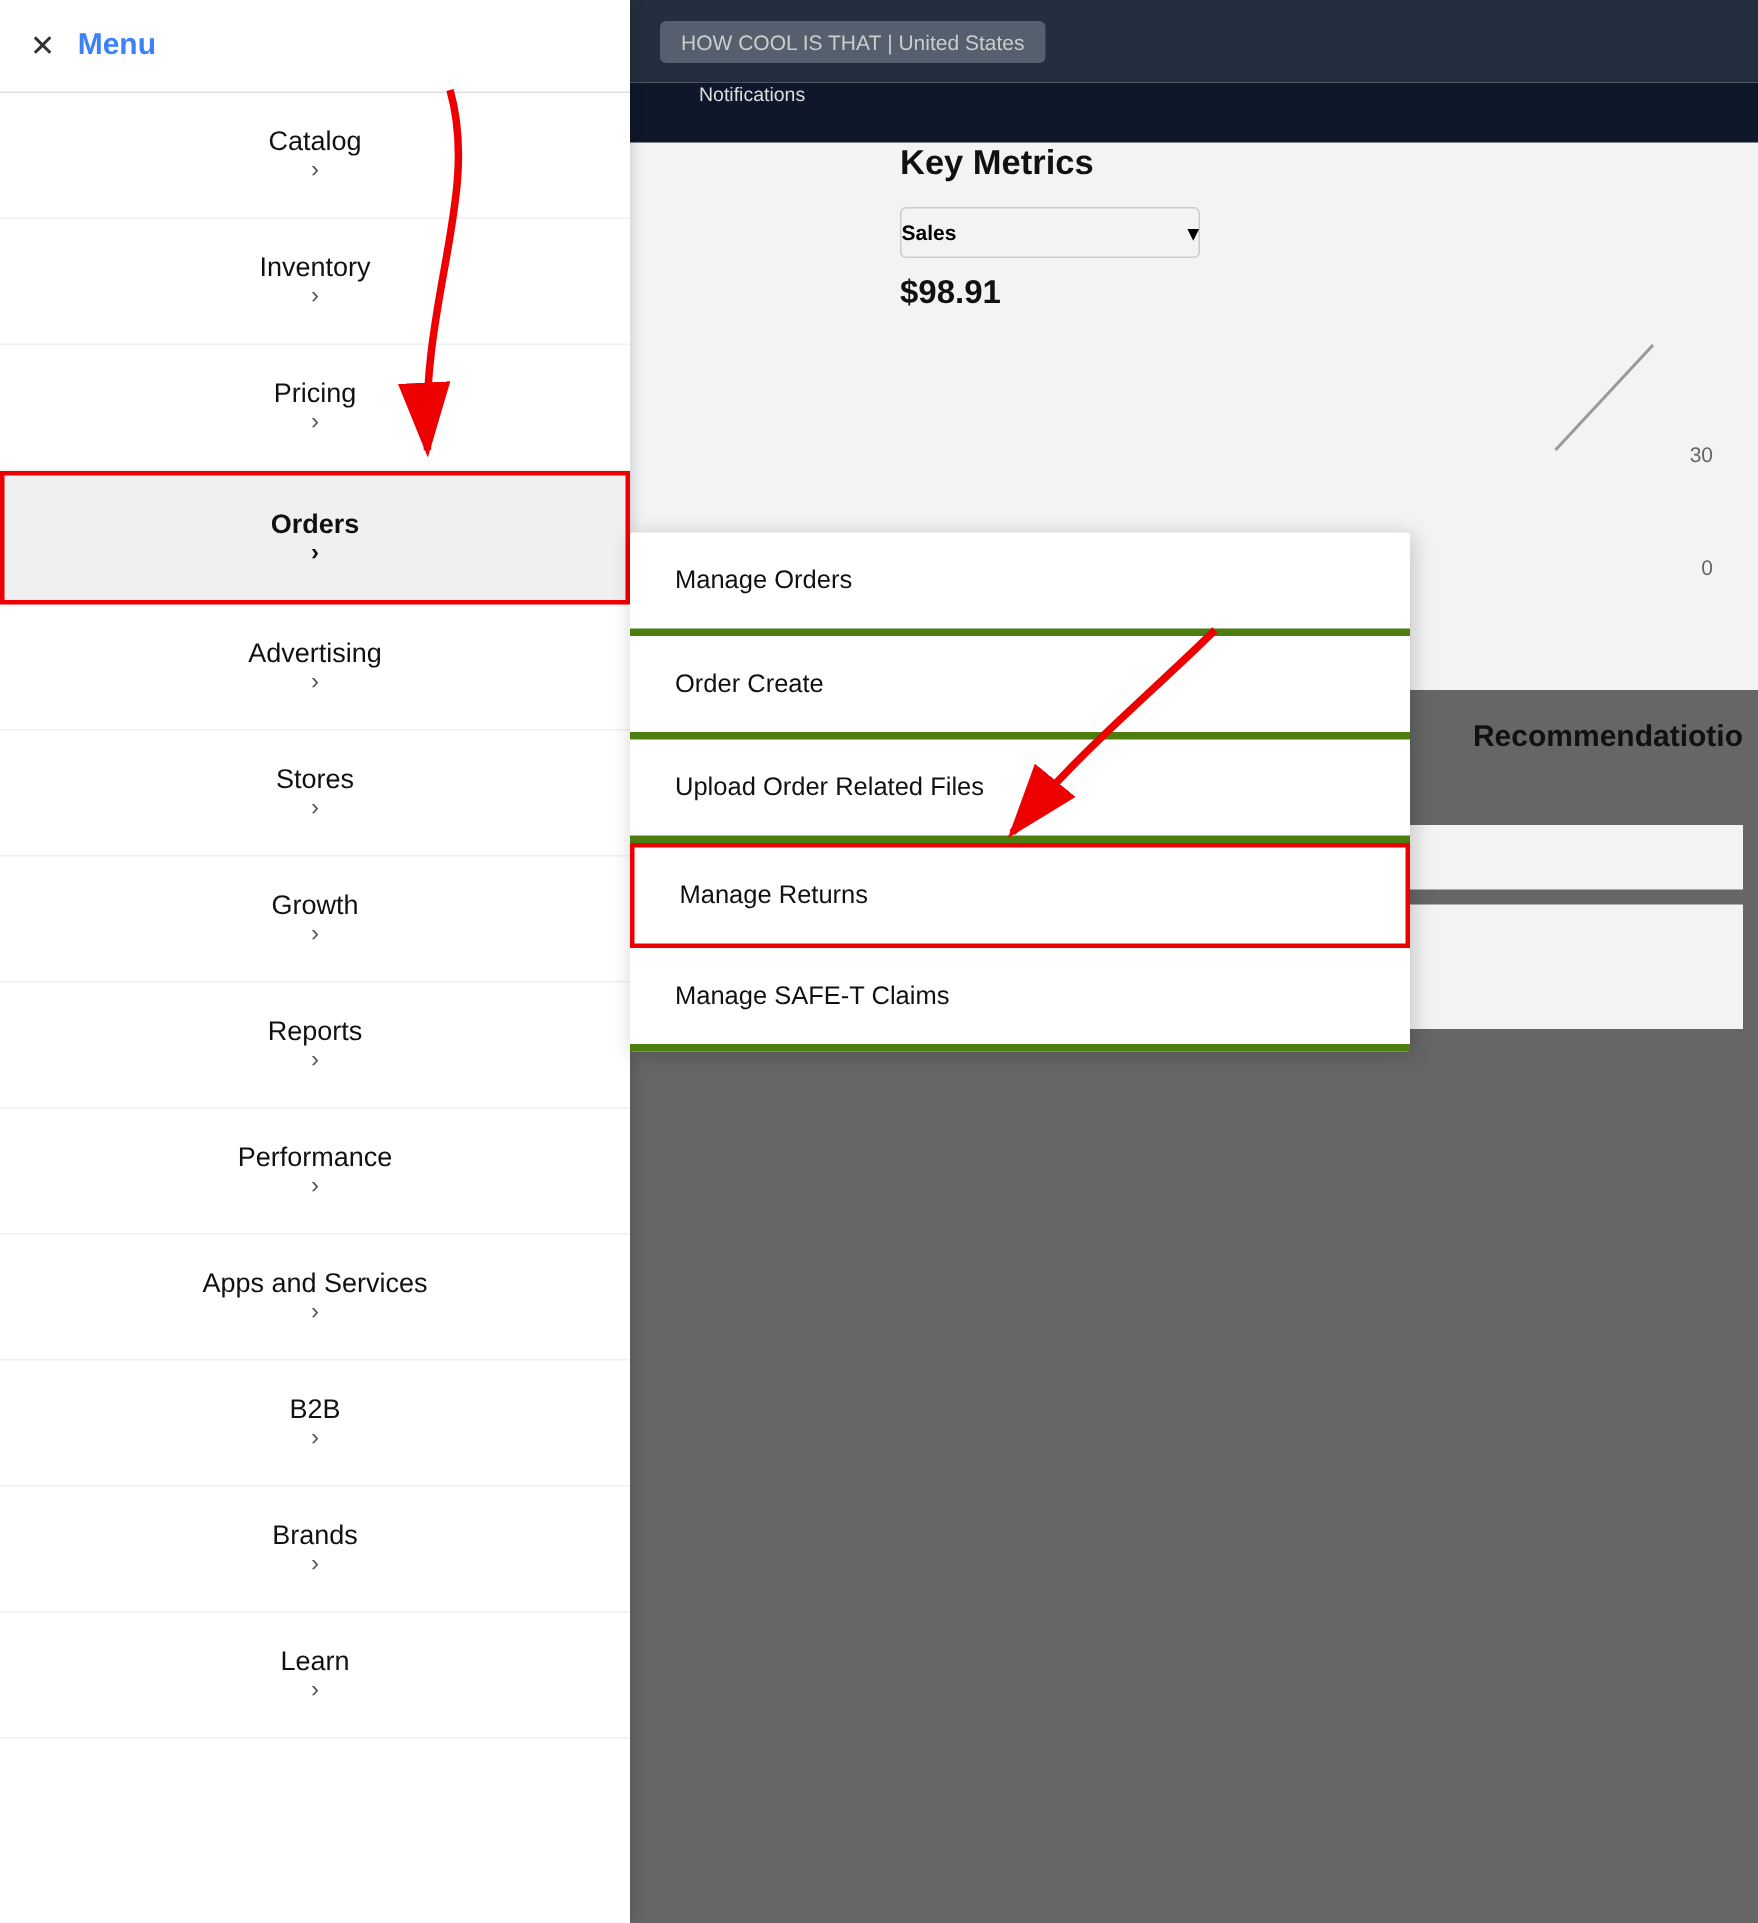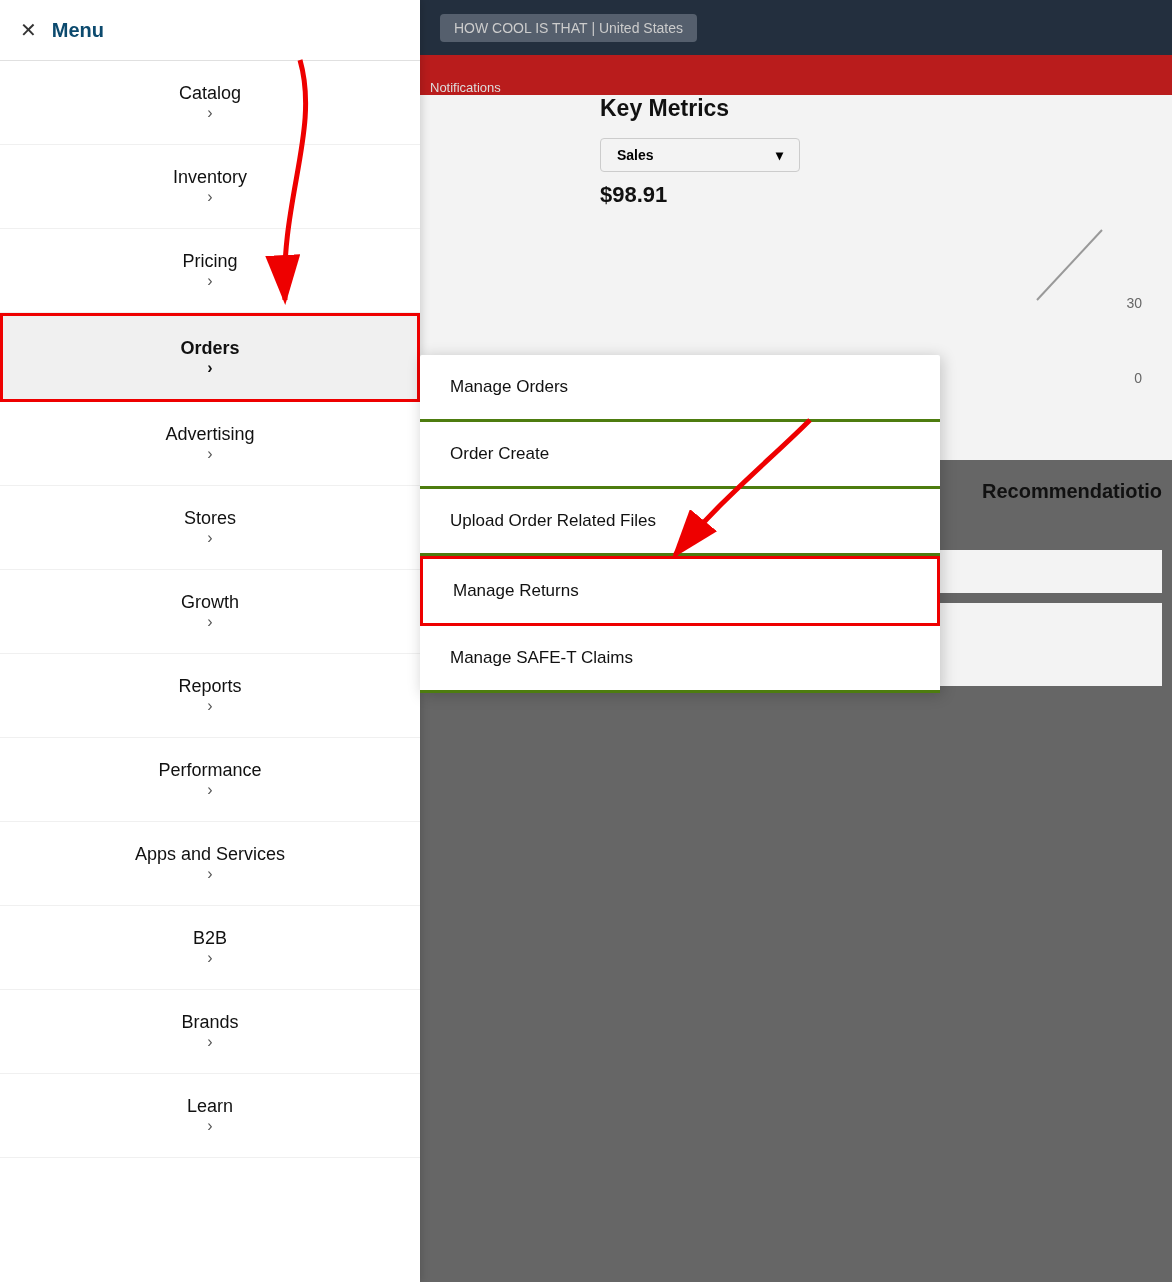--- a/index.html
+++ b/index.html
@@ -38,46 +38,47 @@
       font-weight: bold;
       margin-left: 430px;
     }
 
     .store-badge span {
       font-weight: normal;
       color: #ccc;
     }
 
     .sub-nav {
-      background: #b91c1c;
+      background: #0f172a;
       height: 40px;
       display: flex;
-      align-items: flex-end;
+      align-items: flex-start;
       padding: 0 430px;
+      margin-left: 36px;
     }
 
     .sub-nav-item {
       color: #ddd;
       font-size: 13px;
       margin-right: 20px;
     }
 
     .key-metrics-title {
       font-size: 23px;
       font-weight: bold;
       color: #111;
       margin-bottom: 15px;
     }
 
     .sales-dropdown {
       display: flex;
       align-items: flex-start;
       justify-content: space-between;
       border: 1px solid #ccc;
-      padding: 8px 16px;
+      padding: 8px 0;
       border-radius: 4px;
       width: 200px;
       font-weight: bold;
       font-size: 14px;
       margin-top: 16px;
     }
 
     .sales-value {
       font-size: 22px;
       font-weight: bold;
@@ -107,21 +108,21 @@
       font-size: 20px;
       color: #333;
       margin-right: 15px;
       cursor: pointer;
       font-weight: normal;
     }
 
     .menu-title {
       font-size: 20px;
       font-weight: bold;
-      color: #0c4a6e;
+      color: #3b82f6;
     }
 
     .sidebar-item {
       display: flex;
       align-items: center;
       justify-content: space-between;
       padding: 22px 20px;
       border-bottom: 1px solid #f0f0f0;
       cursor: pointer;
       font-size: 18px;
@@ -151,21 +152,21 @@
       box-shadow: 2px 2px 15px rgba(0,0,0,0.2);
       z-index: 20;
       border-radius: 2px;
     }
 
     .dropdown-item {
       padding: 22px 30px;
       font-size: 17px;
       color: #111;
       cursor: pointer;
-      border-bottom: 3px solid #4d7c0f;
+      border-bottom: 5px solid #4d7c0f;
     }
 
     .dropdown-item.highlighted {
       border: 3px solid #e00;
       font-weight: normal;
     }
 
     
     .red-arrow-down {
       position: absolute;

